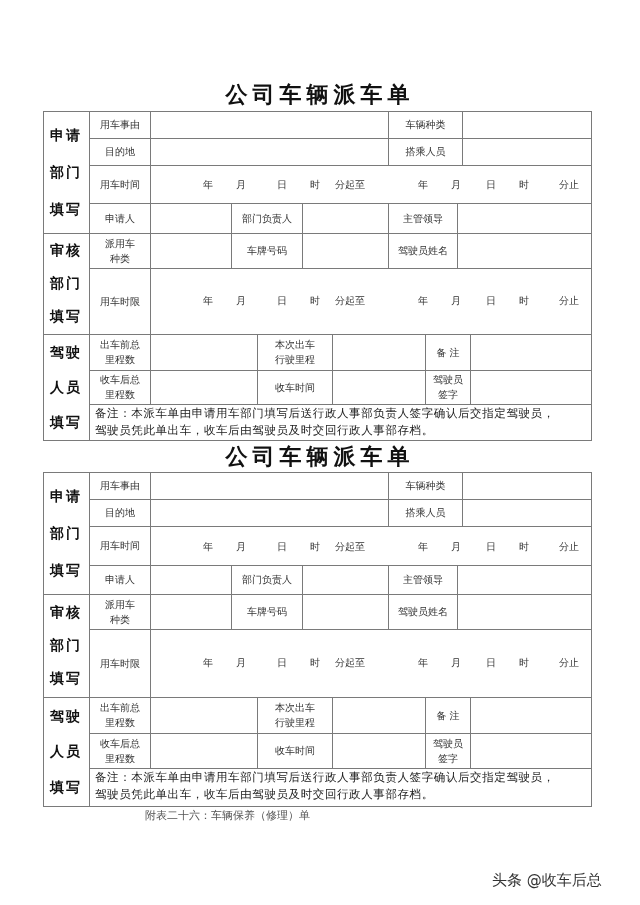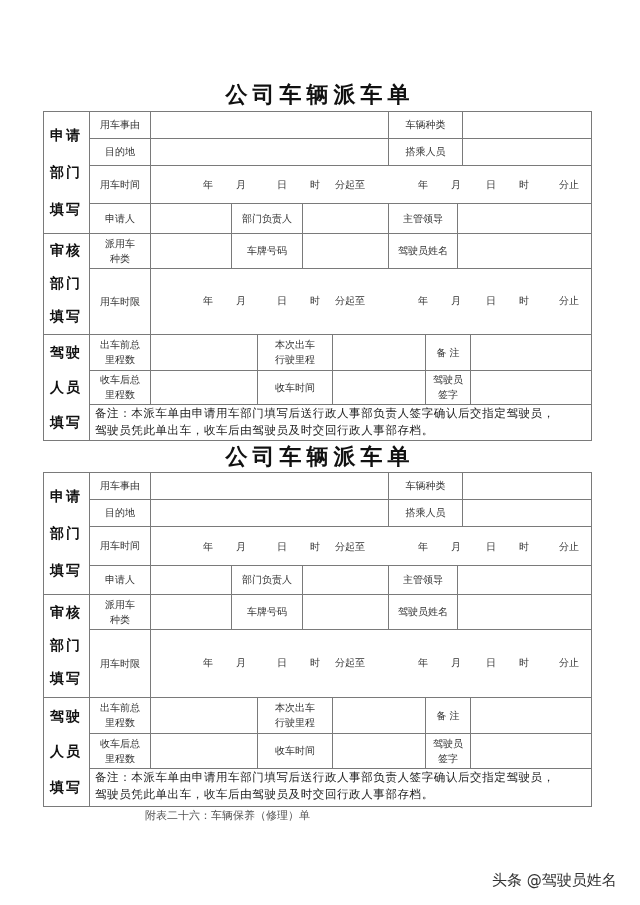--- a/index.html
+++ b/index.html
@@ -279,13 +279,13 @@
     <span>签字</span>
   </div>
   <div class="cell" style="left:428px;top:262px;width:120px;height:34px;"></div>
   <div class="note" style="left:52px;top:297px;width:495px;">
     <div>备注：本派车单由申请用车部门填写后送行政人事部负责人签字确认后交指定驾驶员，</div>
     <div>驾驶员凭此单出车，收车后由驾驶员及时交回行政人事部存档。</div>
   </div>
 </div>
 
 <div class="footer" style="top:808px;">附表二十六：车辆保养（修理）单</div>
-<div class="wm">头条 @驾驶员姓名</div>
+<div class="wm">头条 @收车后总</div>
 
 </body></html>

